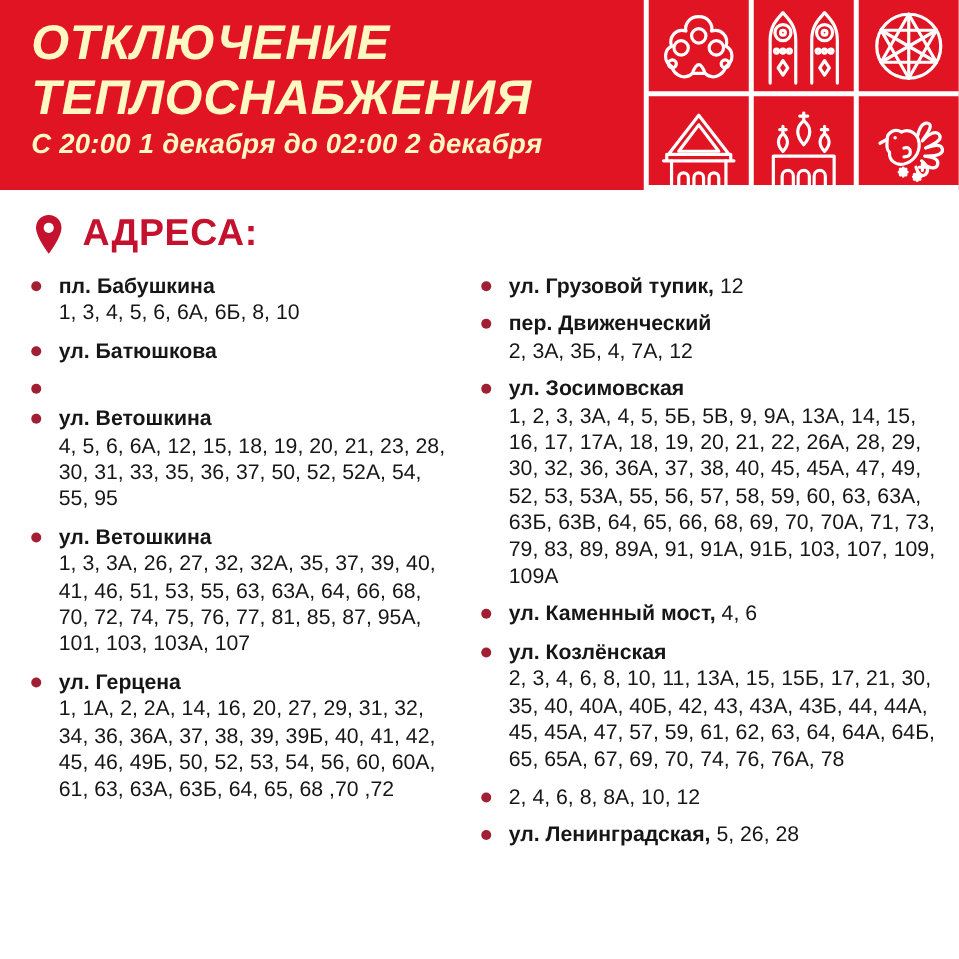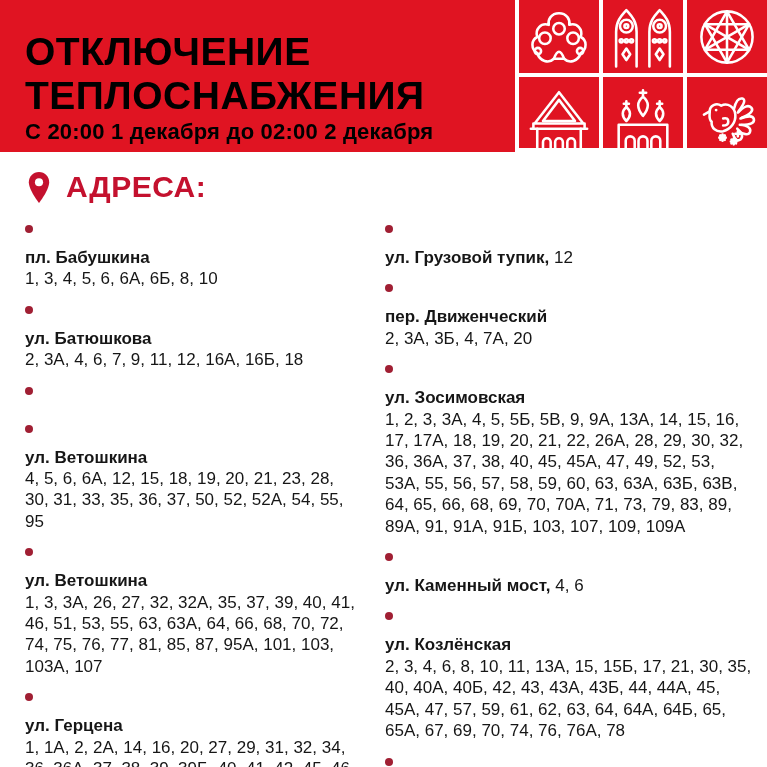--- a/index.html
+++ b/index.html
@@ -11,21 +11,21 @@
   *{margin:0;padding:0;box-sizing:border-box;}
   html,body{background:#ffffff;}
   body{
     width:767px;height:767px;overflow:hidden;position:relative;
     font-family:"Liberation Sans","DejaVu Sans",sans-serif;color:var(--ink);
   }
   
   .header{
     position:relative;width:767px;height:152px;background:var(--red);
   }
-  .header-text{position:absolute;left:25px;top:30px;color:#000000;}
+  .header-text{position:absolute;left:25px;top:13px;color:#fef9c3;font-style:italic;}
   .title{
     font-size:39px;font-weight:800;line-height:1.13;letter-spacing:.5px;
     text-transform:uppercase;
   }
   .subtitle{font-size:22px;font-weight:700;margin-top:1px;letter-spacing:.2px;}
   
   .tiles{
     position:absolute;top:0;right:0;width:252px;height:152px;
     display:grid;grid-template-columns:repeat(3,1fr);grid-template-rows:73px 71px;
     gap:4px;background:#fff;padding-left:4px;overflow:hidden;
@@ -35,21 +35,21 @@
   .tile.cropped svg{transform:translateY(8px);}
   
   .content{padding:15px 14px 0 25px;}
   .addr-heading{display:flex;align-items:center;gap:15px;margin:3px 0 14px 2px;}
   .pin{width:24px;height:33px;flex:0 0 auto;}
   .addr-title{
     font-size:30px;font-weight:800;color:var(--accent);letter-spacing:.5px;
     text-transform:uppercase;
   }
   .columns{display:grid;grid-template-columns:336px 1fr;column-gap:24px;align-items:start;}
-  .item{display:flex;gap:14px;margin-bottom:9px;flex-direction:column;}
+  .item{display:flex;gap:14px;margin-bottom:9px;}
   .bullet{
     flex:0 0 auto;width:8px;height:8px;border-radius:50%;
     background:var(--bullet);margin-top:7px;
   }
   .item-text{font-size:17px;line-height:1.26;}
   .street{font-weight:700;}
   .nums{font-weight:400;}
 </style>
 </head>
 <body>
@@ -155,21 +155,21 @@
   </div>
 
   <div class="columns">
     <div class="col">
         <div class="item">
           <span class="bullet"></span>
           <div class="item-text"><span class="street">пл. Бабушкина</span><div class="nums">1, 3, 4, 5, 6, 6А, 6Б, 8, 10</div></div>
         </div>
         <div class="item">
           <span class="bullet"></span>
-          <div class="item-text"><span class="street">ул. Батюшкова</span><div class="nums">2, 3А, 4, 6, 7, 9, 11, 12, 16А, 16Б, 18</div></div>
+          <div class="item-text"><span class="street">ул. Батюшкова</span></div>
         </div>
         <div class="item">
           <span class="bullet"></span>
           <div class="item-text"></div>
         </div>
         <div class="item">
           <span class="bullet"></span>
           <div class="item-text"><span class="street">ул. Ветошкина</span><div class="nums">4, 5, 6, 6А, 12, 15, 18, 19, 20, 21, 23, 28, 30, 31, 33, 35, 36, 37, 50, 52, 52А, 54, 55, 95</div></div>
         </div>
         <div class="item">
@@ -181,21 +181,21 @@
           <div class="item-text"><span class="street">ул. Герцена</span><div class="nums">1, 1А, 2, 2А, 14, 16, 20, 27, 29, 31, 32, 34, 36, 36А, 37, 38, 39, 39Б, 40, 41, 42, 45, 46, 49Б, 50, 52, 53, 54, 56, 60, 60А, 61, 63, 63А, 63Б, 64, 65, 68 ,70 ,72</div></div>
         </div>
       </div>
     <div class="col">
         <div class="item">
           <span class="bullet"></span>
           <div class="item-text"><span class="street">ул. Грузовой тупик,</span> <span class="nums">12</span></div>
         </div>
         <div class="item">
           <span class="bullet"></span>
-          <div class="item-text"><span class="street">пер. Движенческий</span><div class="nums">2, 3А, 3Б, 4, 7А, 20</div></div>
+          <div class="item-text"><span class="street">пер. Движенческий</span><div class="nums">2, 3А, 3Б, 4, 7А, 12</div></div>
         </div>
         <div class="item">
           <span class="bullet"></span>
           <div class="item-text"><span class="street">ул. Зосимовская</span><div class="nums">1, 2, 3, 3А, 4, 5, 5Б, 5В, 9, 9А, 13А, 14, 15, 16, 17, 17А, 18, 19, 20, 21, 22, 26А, 28, 29, 30, 32, 36, 36А, 37, 38, 40, 45, 45А, 47, 49, 52, 53, 53А, 55, 56, 57, 58, 59, 60, 63, 63А, 63Б, 63В, 64, 65, 66, 68, 69, 70, 70А, 71, 73, 79, 83, 89, 89А, 91, 91А, 91Б, 103, 107, 109, 109А</div></div>
         </div>
         <div class="item">
           <span class="bullet"></span>
           <div class="item-text"><span class="street">ул. Каменный мост,</span> <span class="nums">4, 6</span></div>
         </div>
         <div class="item">

